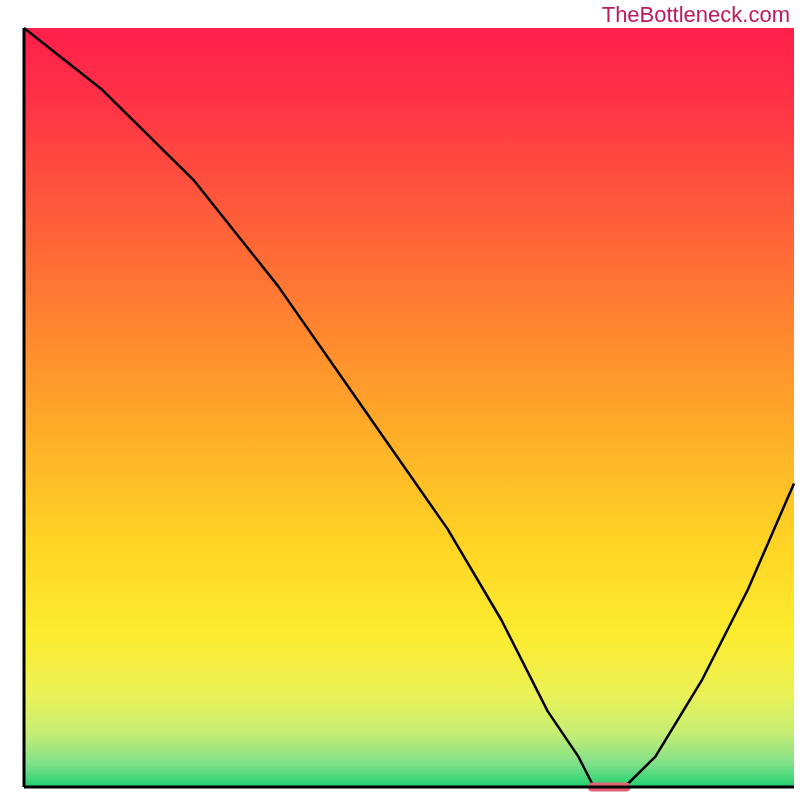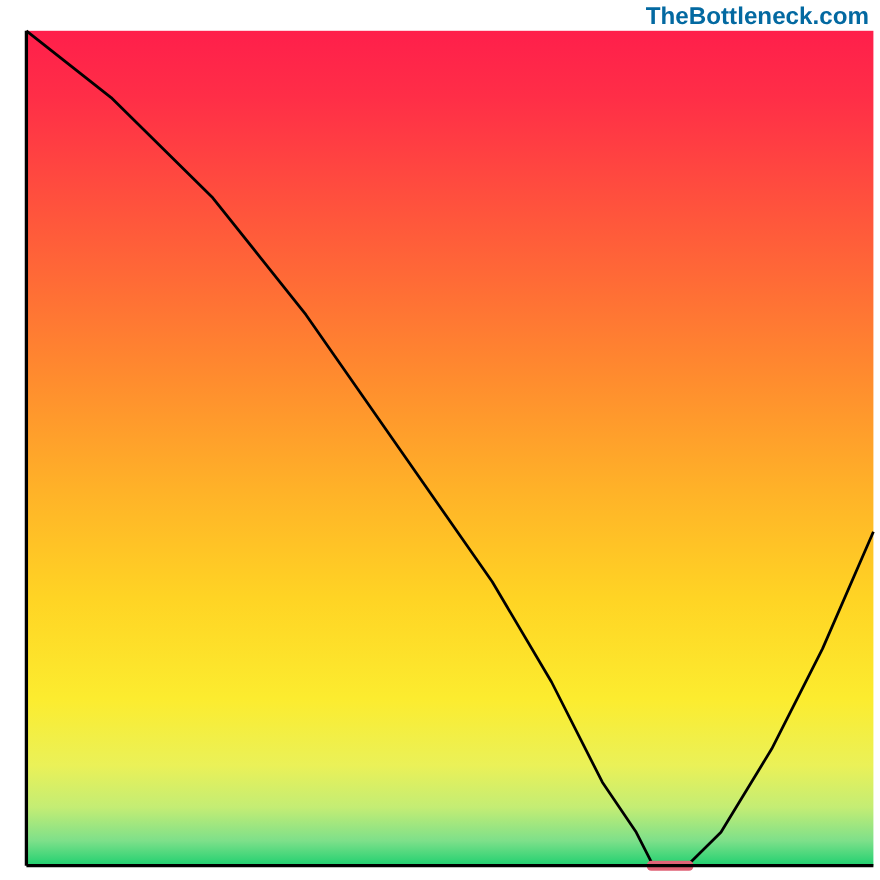--- a/index.html
+++ b/index.html
@@ -14,22 +14,22 @@
   .chart-container {
     position: relative;
     width: 800px;
     height: 800px;
   }
   .watermark {
     position: absolute;
     top: 2px;
     right: 10px;
     font-size: 22px;
-    color: #0369a1;
-    font-weight: bold;
+    color: #be185d;
+    font-weight: normal;
     z-index: 10;
   }
   svg {
     display: block;
   }
 </style>
 </head>
 <body>
 
 <div class="chart-container">

